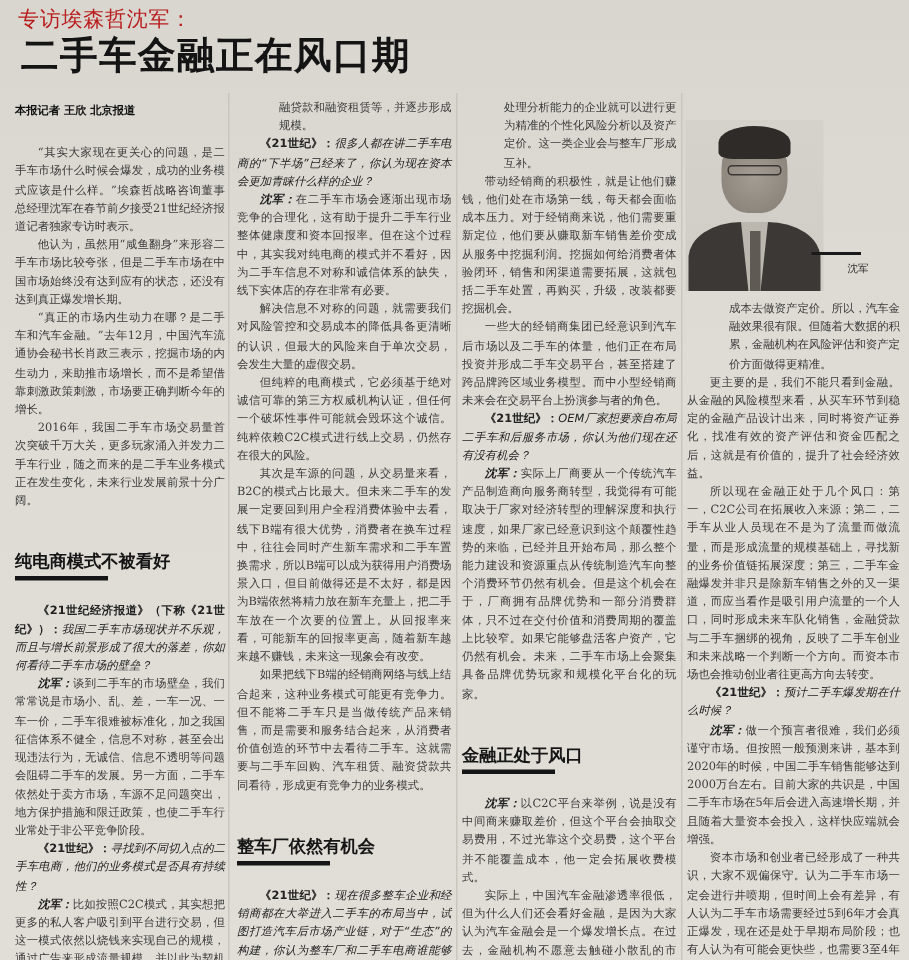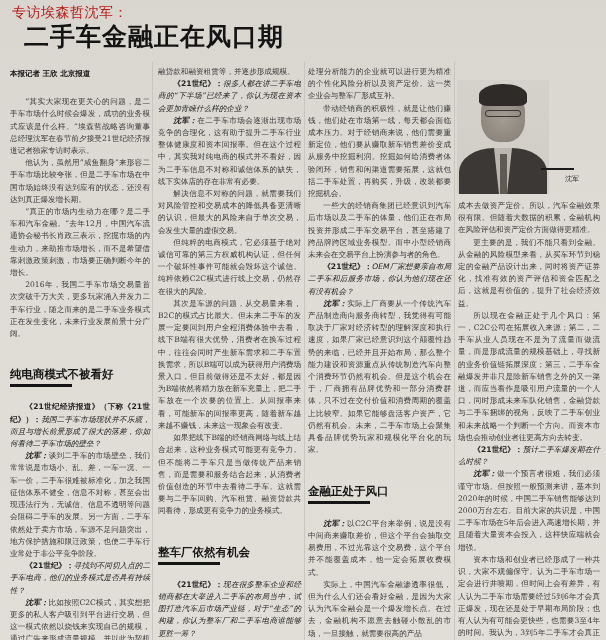--- a/index.html
+++ b/index.html
@@ -13,31 +13,31 @@
   .paper {
     position: absolute; inset: 0;
     background: linear-gradient(180deg, #d8d6cf 0%, #dedcd5 40%, #e0ded7 100%);
   }
   .kicker {
     position: absolute; left: 12px; top: 4px;
     font-family: "DejaVu Sans", "Liberation Sans", sans-serif;
     font-size: 14px; color: #b91c1c; letter-spacing: 0.5px;
   }
   .headline {
-    position: absolute; left: 24px; top: 20px;
+    position: absolute; left: 14px; top: 20px;
     font-family: "DejaVu Sans", "Liberation Sans", sans-serif;
     font-weight: bold; font-size: 25px; color: #141414; letter-spacing: 1px;
   }
   .col {
     position: absolute; top: 66px;
     font-size: 7.6px; line-height: 12.2px; color: #3a3a3a;
     text-align: justify;
   }
   .col p { text-indent: 2em; margin-bottom: 0; }
-  .col p.noindent { text-indent: 0; }
+  .col p.noindent { text-indent: 0; margin-left: 28px; }
   .byline { font-family: "DejaVu Sans", "Liberation Sans", sans-serif; font-weight: bold; font-size: 7.5px; color: #111; margin: 2px 0 16px 0; }
   .q { font-family: "DejaVu Sans", "Liberation Sans", sans-serif; font-style: italic; color: #222; }
   .q b { font-style: normal; }
   .ans { font-weight: bold; color: #222; font-style: italic; }
   .subhead {
     font-family: "DejaVu Sans", "Liberation Sans", sans-serif;
     font-weight: bold; font-size: 11.5px; color: #161616;
     margin: 28px 0 4px 0; text-indent: 0;
   }
   .subrule { width: 62px; height: 3px; background: #151515; margin-bottom: 14px; }

